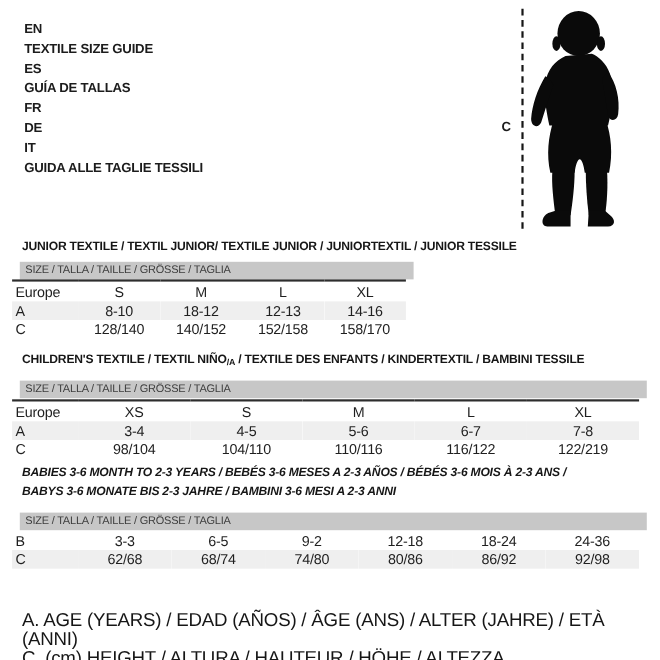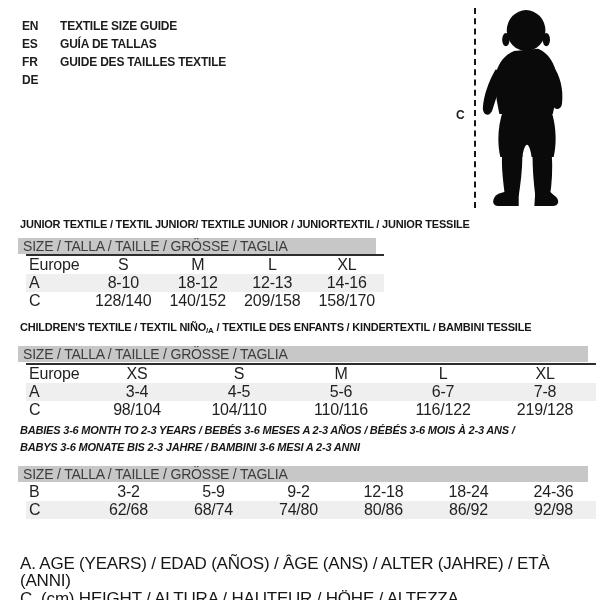--- a/index.html
+++ b/index.html
@@ -3,40 +3,40 @@
 <meta charset="utf-8">
 <style>
   html,body{margin:0;padding:0;background:#fff;}
   .page{
     position:relative;width:600px;height:600px;background:#ffffff;
     font-family:"Liberation Sans",sans-serif;color:#1c1c1c;
     overflow:hidden;letter-spacing:-0.2px;font-stretch:condensed;
   }
   
   .langs{position:absolute;top:17px;left:22px;font-weight:bold;font-size:12px;line-height:18px;}
-  .lang-row{display:flex;}
+  .lang-row{display:flex;flex-direction:column;}
   .lang-code{width:38px;}
   
   .figure{position:absolute;top:4px;left:448px;width:148px;height:212px;}
   .dash-line{position:absolute;left:26px;top:4px;height:200px;width:0;border-left:2px dashed #161616;}
   .fig-label{position:absolute;left:8px;top:104px;font-weight:bold;font-size:12px;}
   .fig-svg{position:absolute;left:33px;top:2px;}
   
   .sec-title{position:absolute;left:20px;font-weight:bold;font-size:11px;line-height:17px;white-space:nowrap;color:#161616;}
   #t1-title{top:216px;}
   #t2-title{top:319px;}
   #t3-title{top:422px;white-space:normal;width:565px;font-style:italic;}
   .subA{font-size:8px;vertical-align:-2px;}
   
-  .size-bar{position:absolute;left:18px;height:16px;background:#c7c7c7;font-size:14px;color:#3d3d3d;line-height:16px;padding-left:5px;box-sizing:border-box;white-space:nowrap;overflow:hidden;}
+  .size-bar{position:absolute;left:18px;height:16px;background:#c7c7c7;font-size:10px;color:#3d3d3d;line-height:16px;padding-left:5px;box-sizing:border-box;white-space:nowrap;overflow:hidden;}
   #bar1{top:238px;width:358px;}
   #bar2{top:346px;width:570px;}
   #bar3{top:466px;width:570px;}
   
-  table.sizes{position:absolute;left:26px;border-collapse:collapse;table-layout:fixed;font-size:16px;color:#1f1f1f;}
+  table.sizes{position:absolute;left:11px;border-collapse:collapse;table-layout:fixed;font-size:13px;color:#1f1f1f;}
   #tab1{top:254px;width:358px;border-top:2px solid #2d2d2d;}
   #tab2{top:363px;width:570px;border-top:2px solid #2d2d2d;}
   #tab3{top:483px;width:570px;}
   table.sizes td{height:17px;padding:0;text-align:center;white-space:nowrap;overflow:hidden;}
   table.sizes tr.hdr td{height:18px;}
   table.sizes td.rowlab{text-align:left;padding-left:3px;}
   table.sizes col.labcol{width:60px;}
   table.sizes tr.shade td{background:#efefef;}
   
   .notes{position:absolute;left:20px;top:555px;font-weight:normal;font-size:17px;line-height:17.4px;color:#161616;}
@@ -50,24 +50,27 @@
     <div class="lang-row">
       <span class="lang-code">EN</span>
       <span class="lang-label">TEXTILE SIZE GUIDE</span>
     </div>
     <div class="lang-row">
       <span class="lang-code">ES</span>
       <span class="lang-label">GUÍA DE TALLAS</span>
     </div>
     <div class="lang-row">
       <span class="lang-code">FR</span>
-      <span class="lang-label">GUIDE DES TAILLES TEXTILE</span>
     </div>
     <div class="lang-row">
       <span class="lang-code">DE</span>
+    </div>
+    <div class="lang-row">
+      <span class="lang-code">IT</span>
+      <span class="lang-label">GUIDA ALLE TAGLIE TESSILI</span>
     </div>
   </div>
 
   <div class="figure">
     <div class="dash-line"></div>
     <div class="fig-label">C</div>
     <svg class="fig-svg" width="92" height="204" viewBox="0 0 100 200" preserveAspectRatio="none">
       <g fill="#0a0a0a">
         <ellipse cx="49" cy="24" rx="21" ry="20"></ellipse>
         <ellipse cx="27" cy="33" rx="4" ry="6.5"></ellipse>
@@ -106,21 +109,21 @@
       <td class="rowlab">A</td>
       <td>8-10</td>
       <td>18-12</td>
       <td>12-13</td>
       <td>14-16</td>
     </tr>
     <tr>
       <td class="rowlab">C</td>
       <td>128/140</td>
       <td>140/152</td>
-      <td>209/158</td>
+      <td>152/158</td>
       <td>158/170</td>
     </tr>
   </tbody>
     </table>
 
   <div class="sec-title" id="t2-title"><span>CHILDREN'S TEXTILE / TEXTIL NIÑO</span><span class="subA">/A</span><span> / TEXTILE DES ENFANTS / KINDERTEXTIL / BAMBINI TESSILE</span></div>
   <div class="size-bar" id="bar2">SIZE / TALLA / TAILLE / GRÖSSE / TAGLIA</div>
   <table class="sizes" id="tab2">
     <colgroup>
         <col class="labcol">
@@ -146,21 +149,21 @@
       <td>5-6</td>
       <td>6-7</td>
       <td>7-8</td>
     </tr>
     <tr>
       <td class="rowlab">C</td>
       <td>98/104</td>
       <td>104/110</td>
       <td>110/116</td>
       <td>116/122</td>
-      <td>219/128</td>
+      <td>122/219</td>
     </tr>
   </tbody>
     </table>
 
   <div class="sec-title" id="t3-title">
     <div>BABIES 3-6 MONTH TO 2-3 YEARS / BEBÉS 3-6 MESES A 2-3 AÑOS / BÉBÉS 3-6 MOIS À 2-3 ANS /</div>
     <div>BABYS 3-6 MONATE BIS 2-3 JAHRE / BAMBINI 3-6 MESI A 2-3 ANNI</div>
   </div>
   <div class="size-bar" id="bar3">SIZE / TALLA / TAILLE / GRÖSSE / TAGLIA</div>
   <table class="sizes" id="tab3">
@@ -169,22 +172,22 @@
         <col>
         <col>
         <col>
         <col>
         <col>
         <col>
       </colgroup>
     <tbody>
         <tr>
       <td class="rowlab">B</td>
-      <td>3-2</td>
-      <td>5-9</td>
+      <td>3-3</td>
+      <td>6-5</td>
       <td>9-2</td>
       <td>12-18</td>
       <td>18-24</td>
       <td>24-36</td>
     </tr>
     <tr class="shade">
       <td class="rowlab">C</td>
       <td>62/68</td>
       <td>68/74</td>
       <td>74/80</td>

